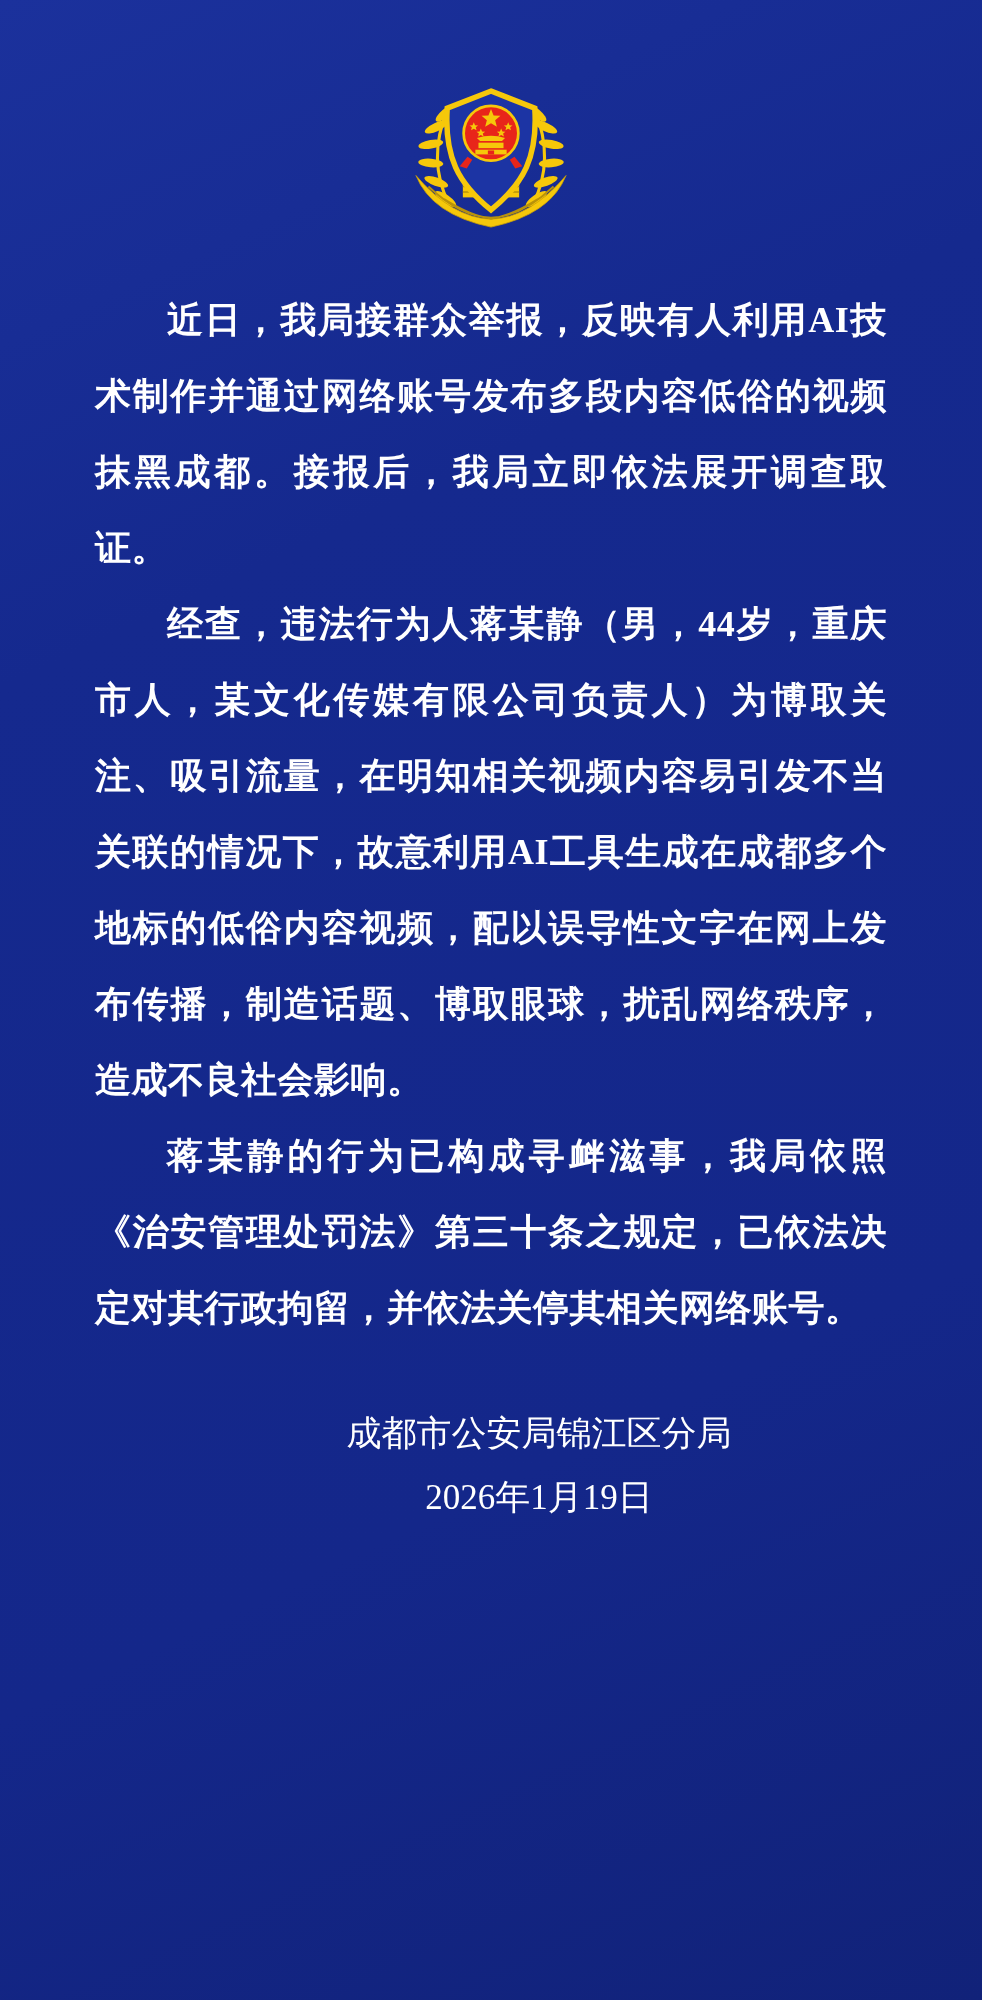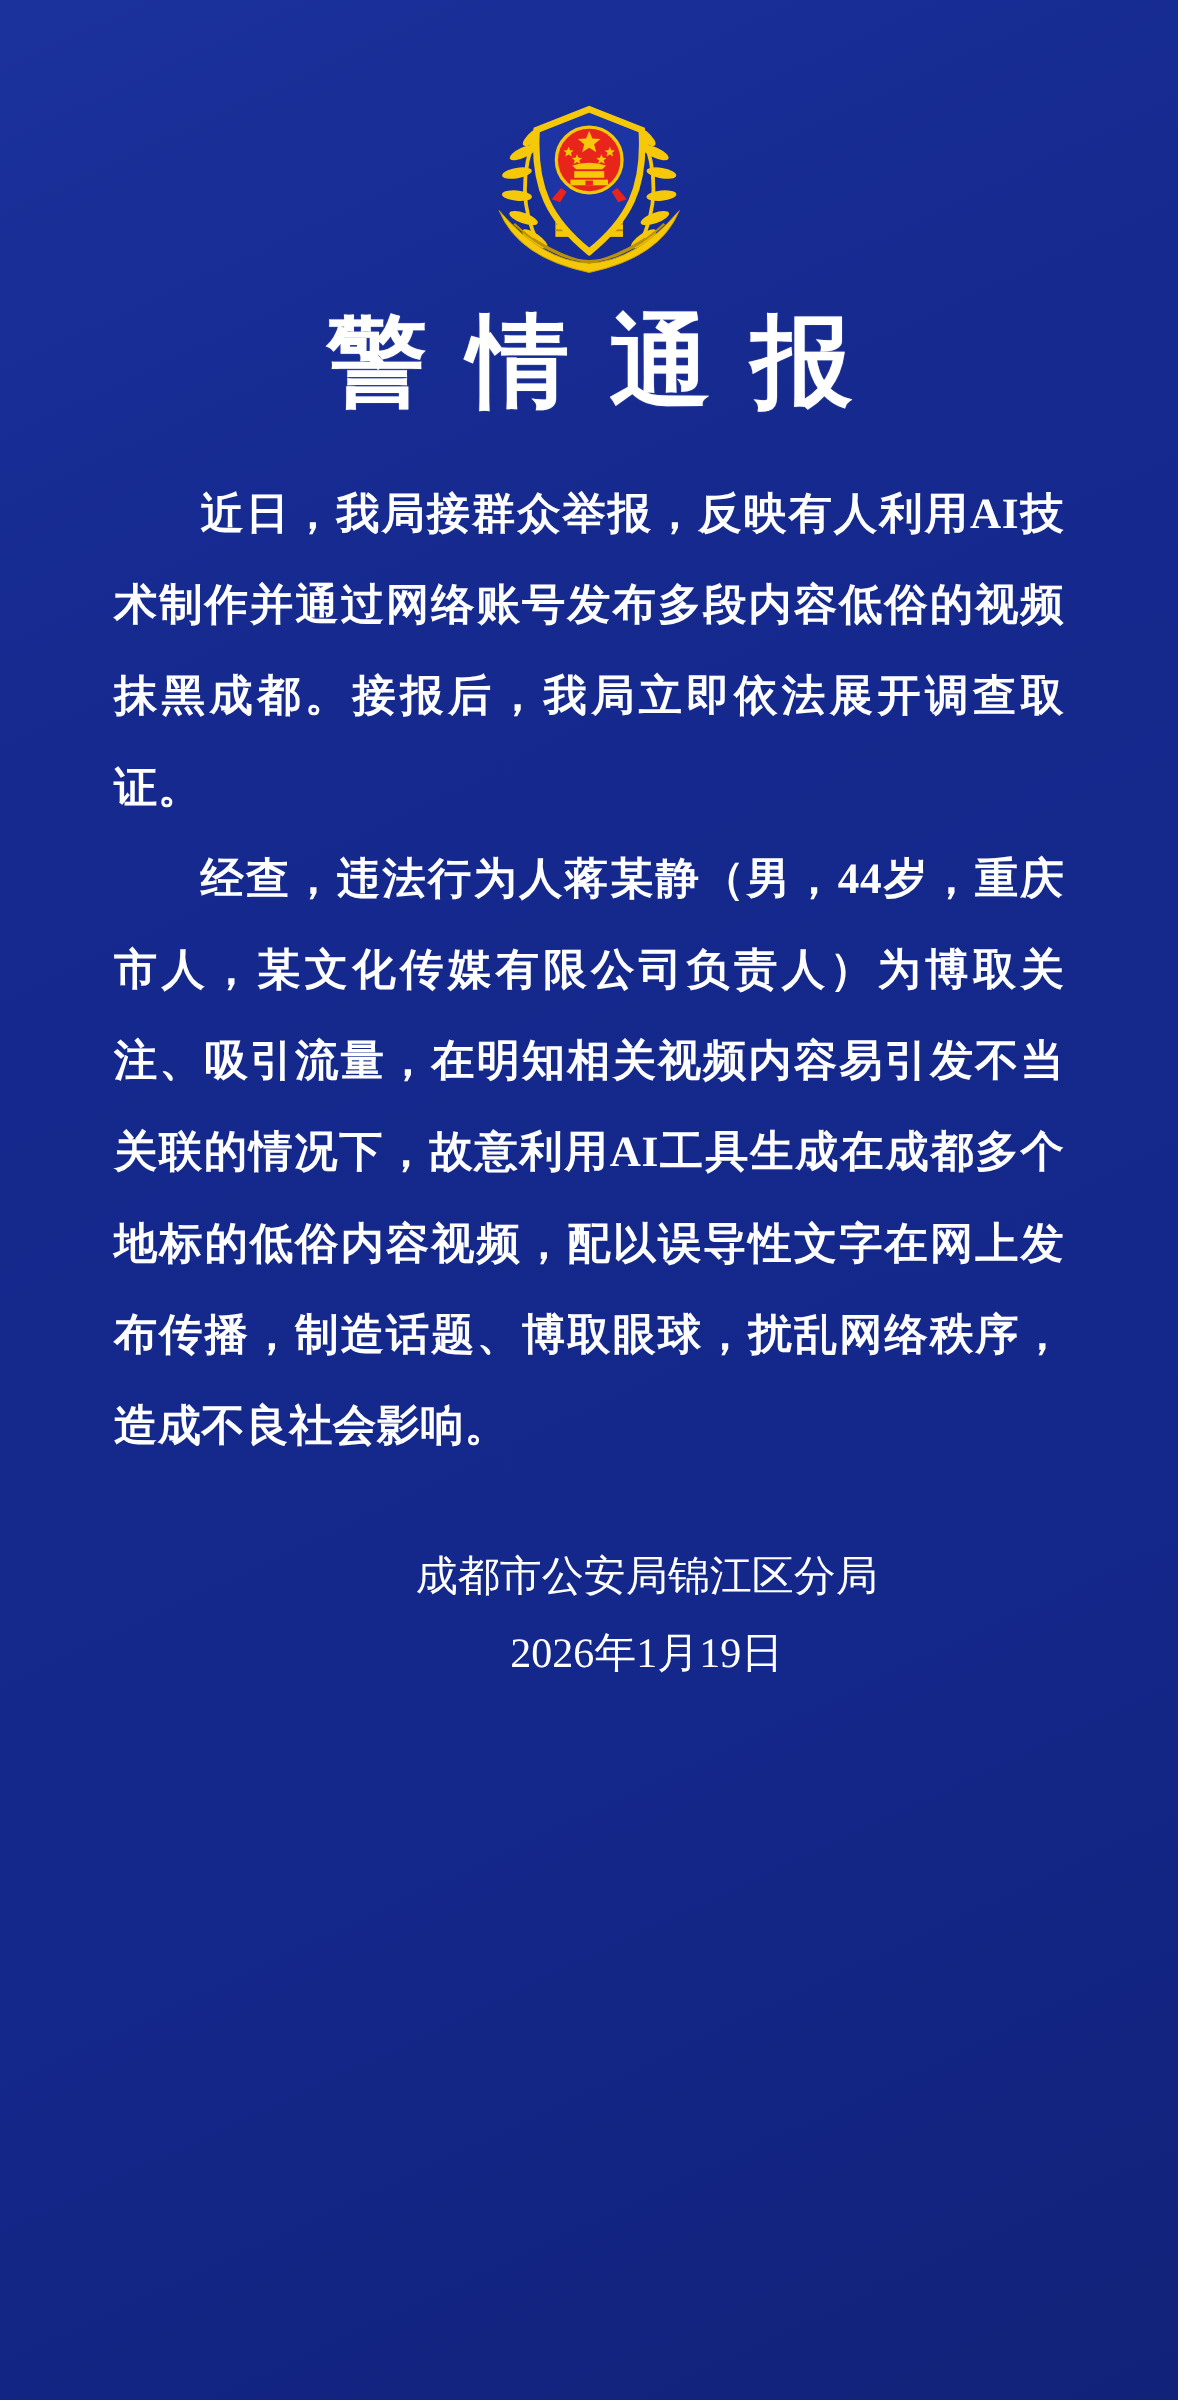--- a/index.html
+++ b/index.html
@@ -108,25 +108,25 @@
       <rect x="90" y="83" width="40" height="6"></rect>
     </g>
     <rect x="106" y="84" width="8" height="5" fill="#e8251a"></rect>
 
     <g fill="#e8251a">
       <path d="M80,92 L70,104 L79,107 L86,96 Z"></path>
       <path d="M140,92 L150,104 L141,107 L134,96 Z"></path>
     </g>
   </svg>
 
-  <h1 class="notice-title">警情通报</h1>
 
   <div class="content">
     <p>近日，我局接群众举报，反映有人利用AI技术制作并通过网络账号发布多段内容低俗的视频抹黑成都。接报后，我局立即依法展开调查取证。</p>
     <p>经查，违法行为人蒋某静（男，44岁，重庆市人，某文化传媒有限公司负责人）为博取关注、吸引流量，在明知相关视频内容易引发不当关联的情况下，故意利用AI工具生成在成都多个地标的低俗内容视频，配以误导性文字在网上发布传播，制造话题、博取眼球，扰乱网络秩序，造成不良社会影响。</p>
+    <p>蒋某静的行为已构成寻衅滋事，我局依照《治安管理处罚法》第三十条之规定，已依法决定对其行政拘留，并依法关停其相关网络账号。</p>
   </div>
 
   <div class="footer">
     <p class="issuer">成都市公安局锦江区分局</p>
     <p class="date">2026年1月19日</p>
   </div>
 
 </div>
 
 </body></html>

